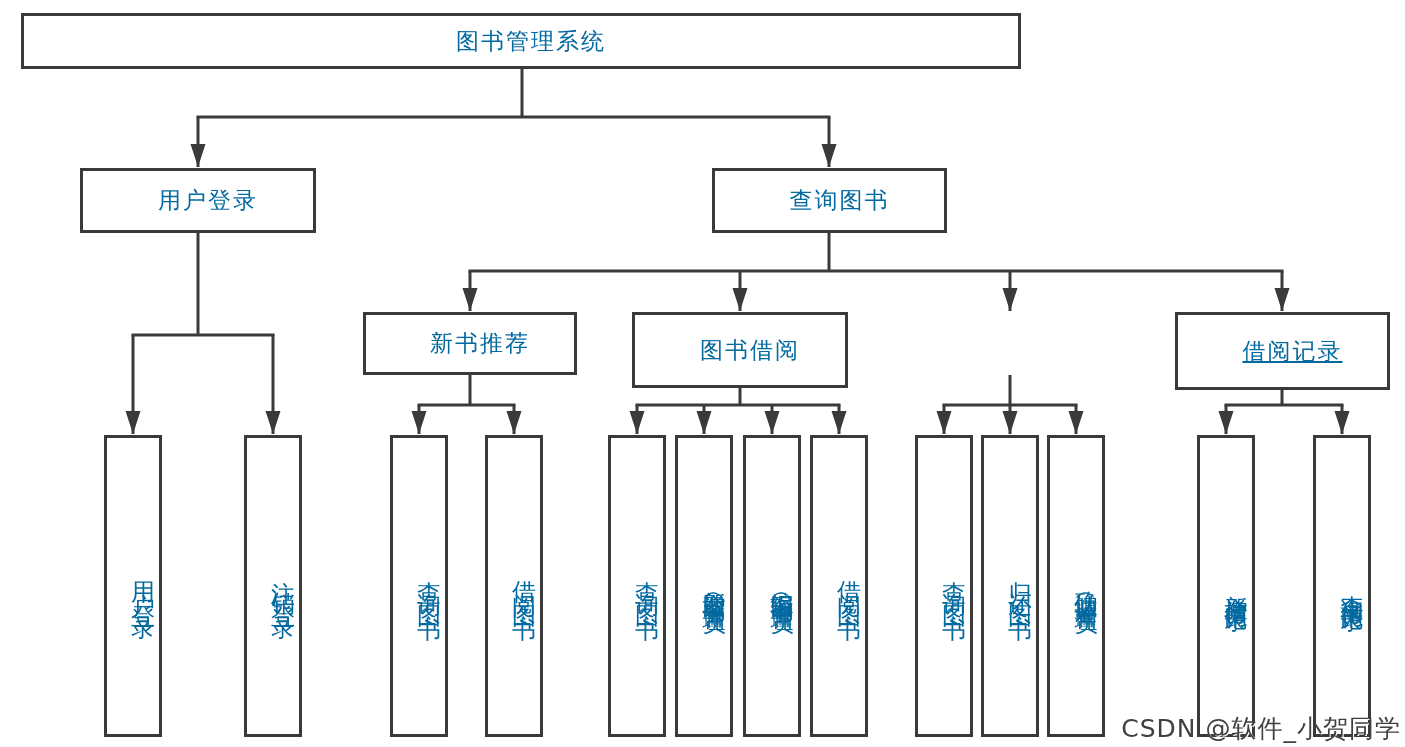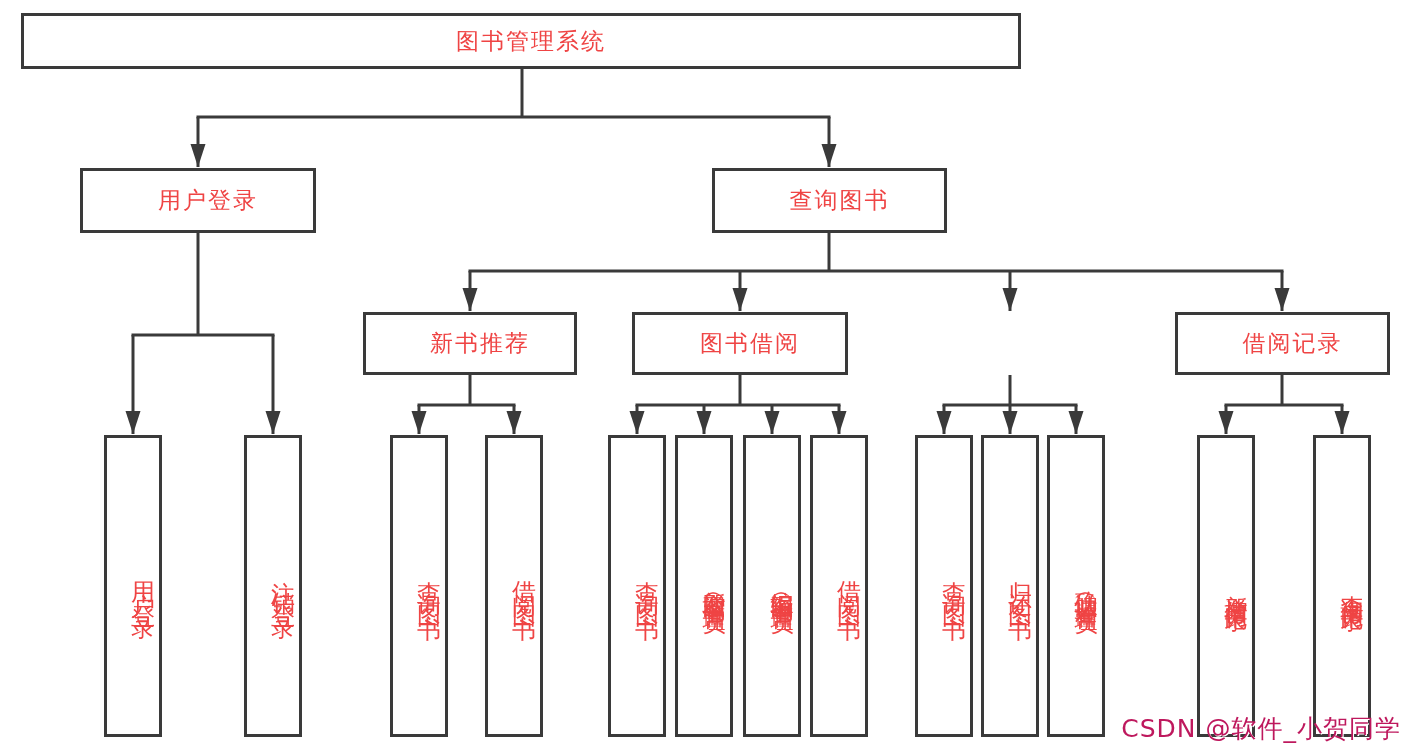--- a/index.html
+++ b/index.html
@@ -10,42 +10,42 @@
     background: #ffffff;
     font-family: "DejaVu Sans", "Liberation Sans", sans-serif;
     overflow: hidden;
   }
   #wires { position: absolute; left: 0; top: 0; width: 1405px; height: 747px; }
   .box {
     position: absolute;
     box-sizing: border-box;
     border: 3px solid #3a3a3a;
     background: #ffffff;
-    color: #ef4444;
+    color: #0369a1;
     display: flex;
     align-items: center;
     justify-content: center;
     text-align: right;
     padding-left: 20px;
   }
   .hbox { font-size: 23px; letter-spacing: 2px; }
   .vbox {
     writing-mode: vertical-rl;
     text-orientation: mixed;
     font-size: 24px;
     letter-spacing: 12px;
     line-height: 1;
   }
   .vbox.long { font-size: 23px; letter-spacing: 3px; }
   .watermark {
     position: absolute;
     right: 4px;
     bottom: 2px;
     font-size: 25px;
-    color: #be185d;
+    color: #404040;
     letter-spacing: 1px;
     text-shadow: 1px 1px 0 #ffffff;
     white-space: nowrap;
   }
 </style>
 </head>
 <body>
 
 <div id="canvas">
 
@@ -98,22 +98,22 @@
       <line x1="1342" y1="405" x2="1342" y2="434" marker-end="url(#arr)"></line>
     </g>
   </svg>
 
   <div class="box hbox" style="left:21px; top:13px; width:1000px; height:56px;">图书管理系统</div>
 
   <div class="box hbox" style="left:80px; top:168px; width:236px; height:65px;">用户登录</div>
   <div class="box hbox" style="left:712px; top:168px; width:235px; height:65px;">查询图书</div>
 
   <div class="box hbox" style="left:363px; top:312px; width:214px; height:63px;">新书推荐</div>
-  <div class="box hbox" style="left:632px; top:312px; width:216px; height:63px;">图书借阅</div>
-  <div class="box hbox" style="left:1175px; top:312px; width:215px; height:63px;">借阅记录</div>
+  <div class="box hbox" style="left:632px; top:312px; width:216px; height:76px;">图书借阅</div>
+  <div class="box hbox" style="left:1175px; top:312px; width:215px; height:78px;text-decoration:underline;">借阅记录</div>
 
   <div class="box vbox" style="left:104px; top:435px; width:58px; height:302px;">用户登录</div>
   <div class="box vbox" style="left:244px; top:435px; width:58px; height:302px;">注销登录</div>
 
   <div class="box vbox" style="left:390px; top:435px; width:58px; height:302px;">查询图书</div>
   <div class="box vbox" style="left:485px; top:435px; width:58px; height:302px;">借阅图书</div>
 
   <div class="box vbox" style="left:608px; top:435px; width:58px; height:302px;">查询图书</div>
   <div class="box vbox long" style="left:675px; top:435px; width:58px; height:302px;">新增图书（管理员）</div>
   <div class="box vbox long" style="left:743px; top:435px; width:58px; height:302px;">编辑图书（管理员）</div>

